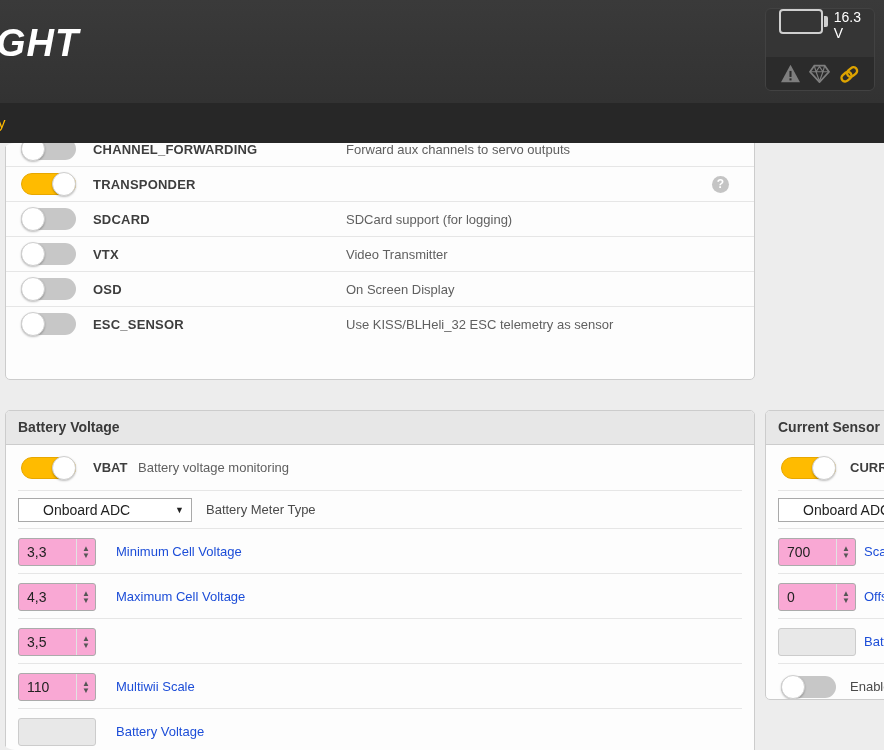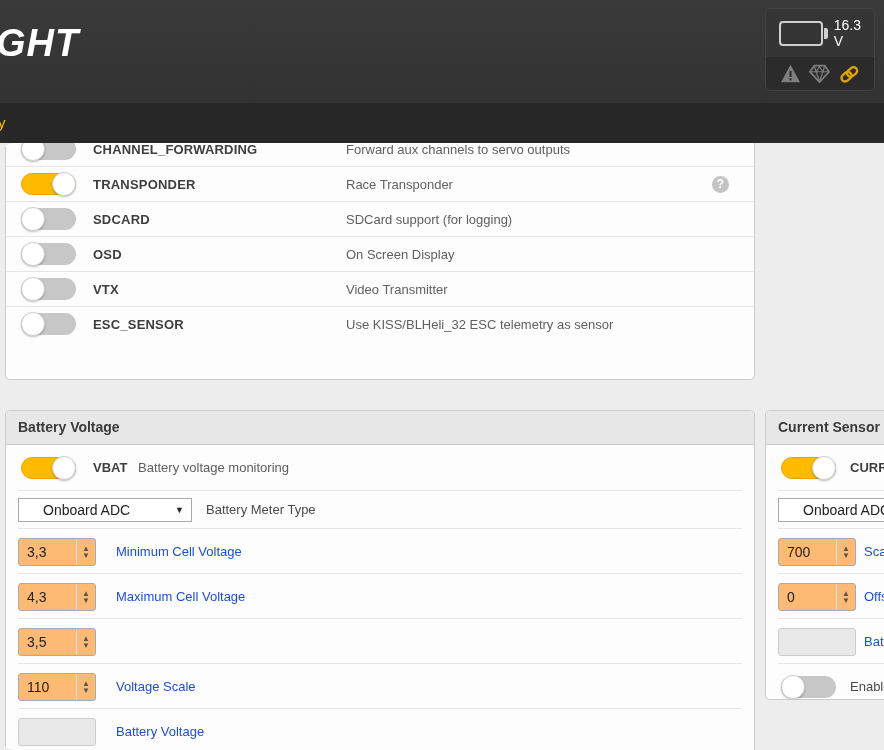--- a/index.html
+++ b/index.html
@@ -7,21 +7,21 @@
   body { position:relative; background:#ededed; font-family:"Liberation Sans", sans-serif; color:#444; }
 
   
   .header { position:absolute; left:0; top:0; width:884px; height:103px;
             background:linear-gradient(180deg,#3a3a3a 0%,#323232 100%); }
   .logo { position:absolute; left:-4px; top:22px; font-size:38px; font-style:italic;
           font-weight:bold; color:#fff; letter-spacing:1px; }
 
   .statusbox { position:absolute; right:9px; top:8px; width:110px; height:83px;
                background:#353535; border:1px solid #424242; border-radius:6px; overflow:hidden; }
-  .statusbox-top { height:48px; display:flex; align-items:center; padding-left:13px; }
+  .statusbox-top { height:48px; display:flex; align-items:flex-start; padding-left:13px; }
   .batt-icon { position:relative; width:44px; height:25px; border:2px solid #cfcfcf; border-radius:4px; }
   .batt-icon::after { content:""; position:absolute; right:-7px; top:5px; width:4px; height:11px;
                       background:#cfcfcf; border-radius:0 2px 2px 0; }
   .batt-volts { color:#fff; font-size:14px; margin-left:11px; }
   .statusbox-bottom { height:33px; background:#2b2b2b; display:flex; align-items:center;
                       justify-content:space-around; padding:0 10px; }
   .sicon { width:22px; height:22px; display:flex; align-items:center; justify-content:center; }
 
   
   .tabbar { position:absolute; left:0; top:103px; width:884px; height:40px; background:#272727; z-index:5; }
@@ -67,21 +67,21 @@
   .tog-desc { position:absolute; left:120px; top:0; line-height:46px; font-size:13px; color:#606060; }
 
   .row-select { height:38px; }
   .selectbox { position:absolute; left:0; top:7px; width:174px; height:24px; background:#fff;
                border:1px solid #a9a9a9; font-size:14px; color:#222; line-height:22px;
                padding-left:24px; }
   .selectbox .caret { position:absolute; right:7px; top:0; line-height:22px; font-size:9px; color:#222; }
   .sel-label { position:absolute; left:188px; top:0; line-height:38px; font-size:13px; color:#4a4a4a; }
 
   .row-field { height:45px; }
-  .numbox { position:absolute; left:0; top:9px; width:78px; height:28px; background:#fdba74;
+  .numbox { position:absolute; left:0; top:9px; width:78px; height:28px; background:#f9a8d4;
             border:1px solid #ababab; border-radius:3px; display:flex; }
   .numval { flex:1; font-size:14px; color:#222; line-height:26px; padding-left:8px; }
   .stepper { width:19px; border-left:1px solid #e2e2e2; display:flex; flex-direction:column;
              align-items:center; justify-content:center; }
   .stepper span { font-size:8px; line-height:7px; color:#555; }
   .robox { position:absolute; left:0; top:9px; width:78px; height:28px; background:#e8e8e8;
            border:1px solid #ccc; border-radius:3px; }
   .field-label { position:absolute; left:98px; top:0; line-height:45px; font-size:13px; color:#1d4ed8; }
   .current-card .field-label { left:86px; }
   .current-card .tog-label { left:72px; }
@@ -134,43 +134,42 @@
           <div class="knob"></div>
         </div>
       <div class="fname">CHANNEL_FORWARDING</div>
       <div class="fdesc">Forward aux channels to servo outputs</div>
     </div>
     <div class="frow">
       <div class="toggle on">
           <div class="knob"></div>
         </div>
       <div class="fname">TRANSPONDER</div>
-      <div class="fdesc">Race Transponder</div>
       <div class="help-icon">?</div>
     </div>
     <div class="frow">
       <div class="toggle">
           <div class="knob"></div>
         </div>
       <div class="fname">SDCARD</div>
       <div class="fdesc">SDCard support (for logging)</div>
     </div>
     <div class="frow">
       <div class="toggle">
           <div class="knob"></div>
         </div>
+      <div class="fname">VTX</div>
+      <div class="fdesc">Video Transmitter</div>
+    </div>
+    <div class="frow">
+      <div class="toggle">
+          <div class="knob"></div>
+        </div>
       <div class="fname">OSD</div>
       <div class="fdesc">On Screen Display</div>
-    </div>
-    <div class="frow">
-      <div class="toggle">
-          <div class="knob"></div>
-        </div>
-      <div class="fname">VTX</div>
-      <div class="fdesc">Video Transmitter</div>
     </div>
     <div class="frow">
       <div class="toggle">
           <div class="knob"></div>
         </div>
       <div class="fname">ESC_SENSOR</div>
       <div class="fdesc">Use KISS/BLHeli_32 ESC telemetry as sensor</div>
     </div>
   </div>
 
@@ -226,21 +225,21 @@
     </div>
 
     <div class="vrow row-field">
       <div class="numbox">
         <div class="numval">110</div>
         <div class="stepper">
             <span>▲</span>
             <span>▼</span>
           </div>
       </div>
-      <div class="field-label">Voltage Scale</div>
+      <div class="field-label">Multiwii Scale</div>
     </div>
 
     <div class="vrow row-field noline">
       <div class="robox"></div>
       <div class="field-label">Battery Voltage</div>
     </div>
   </div>
 
   <div class="card current-card">
     <div class="card-title">Current Sensor</div>

